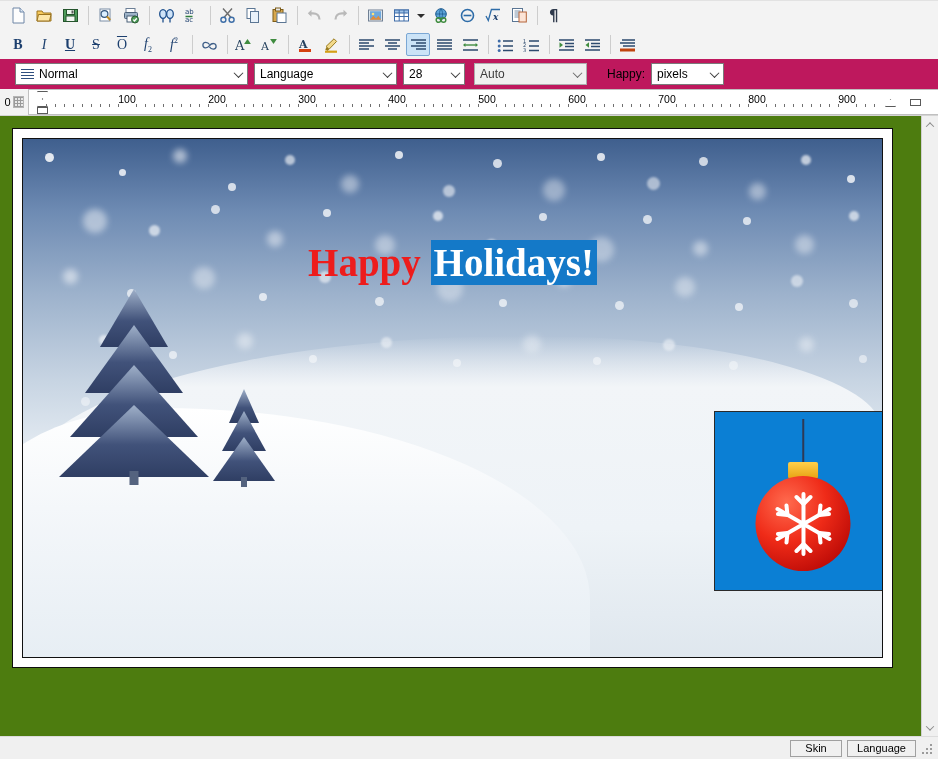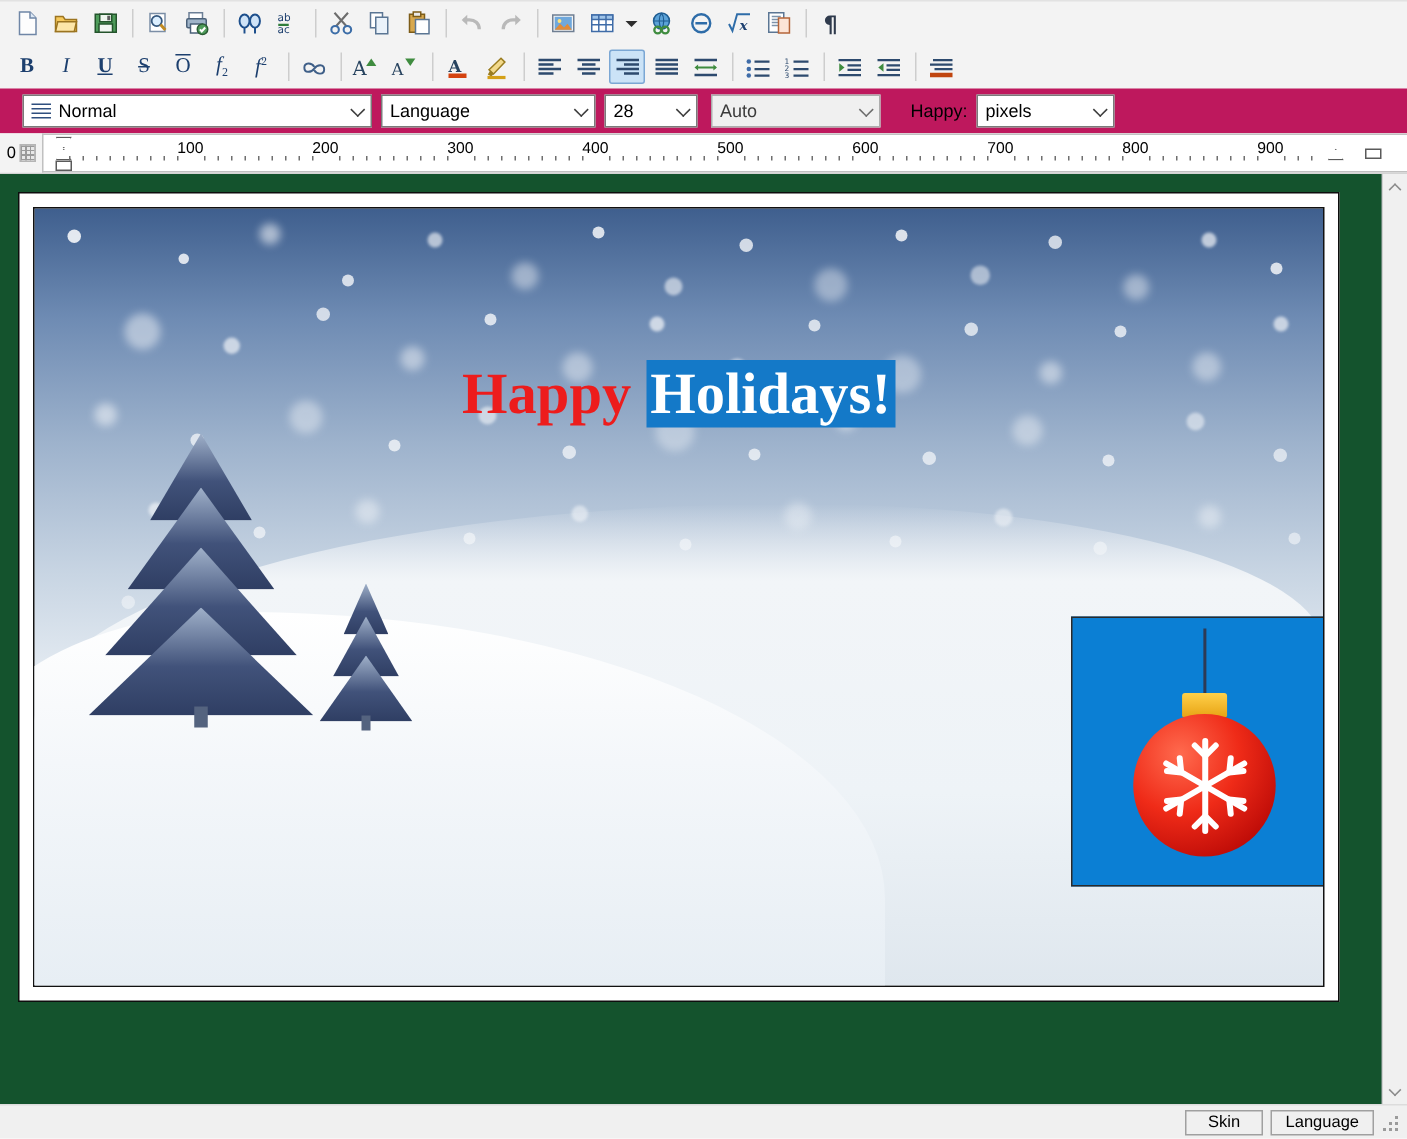--- a/index.html
+++ b/index.html
@@ -78,21 +78,21 @@
   .rnum { position:absolute; top:3px; font-size:10.5px; color:#000; transform:translateX(-50%);
           font-family:"Liberation Sans", sans-serif; }
   .ind-first { position:absolute; width:11px; height:8px; background:#fff; border:1px solid #5a5a5a;
                clip-path:polygon(0 0,100% 0,50% 100%); }
   .ind-left  { position:absolute; width:11px; height:8px; background:#fff; border:1px solid #5a5a5a;
                clip-path:polygon(50% 0,100% 100%,0 100%); }
   .ind-box   { position:absolute; width:11px; height:7px; background:#fff; border:1px solid #5a5a5a; }
 
   
   .docarea { flex:1; display:flex; position:relative; background:#3f4e62; overflow:hidden; }
-  .canvas { flex:1; position:relative; background:#14532d; padding:12px 18px 0 12px; overflow:hidden; }
+  .canvas { flex:1; position:relative; background:#4d7c0f; padding:12px 18px 0 12px; overflow:hidden; }
   .page { position:relative; width:881px; height:540px; background:#fff;
           border:1px solid #0d0d0d; }
   .page-inner { position:absolute; left:9px; top:9px; right:9px; bottom:9px;
                 border:1px solid #111; overflow:hidden;
                 background:linear-gradient(180deg,#3f5f8e 0%,#6e8bb3 14%,#9db2cc 30%,#c8d5e3 47%,#e8eef4 62%,#f2f5f8 78%,#e9eef3 100%); }
   .bokeh { position:absolute; border-radius:50%; background:#fff; }
   .snowfield { position:absolute; left:0; right:0; bottom:0; height:62%;
                background:linear-gradient(180deg, rgba(255,255,255,0) 0%, #f2f5f8 16%, #eef3f7 60%, #dfe7ee 100%);
                border-top-left-radius:60% 46%; border-top-right-radius:42% 30%; }
   .snowfield2 { position:absolute; left:-6%; bottom:0; width:72%; height:48%;
@@ -496,21 +496,21 @@
 
       <div class="combo disabled" style="width:113px;margin-left:9px">
         <span class="cv">Auto</span>
         <span class="carr">
             <i class="chev"></i>
           </span>
       </div>
 
       <span class="units-label">Happy:</span>
 
-      <div class="combo" style="width:92px">
+      <div class="combo" style="width:73px">
         <span class="cv">pixels</span>
         <span class="carr">
             <i class="chev"></i>
           </span>
       </div>
     </div>
   </div>
 
   <div class="rulerrow">
     <div class="ruler-corner">

